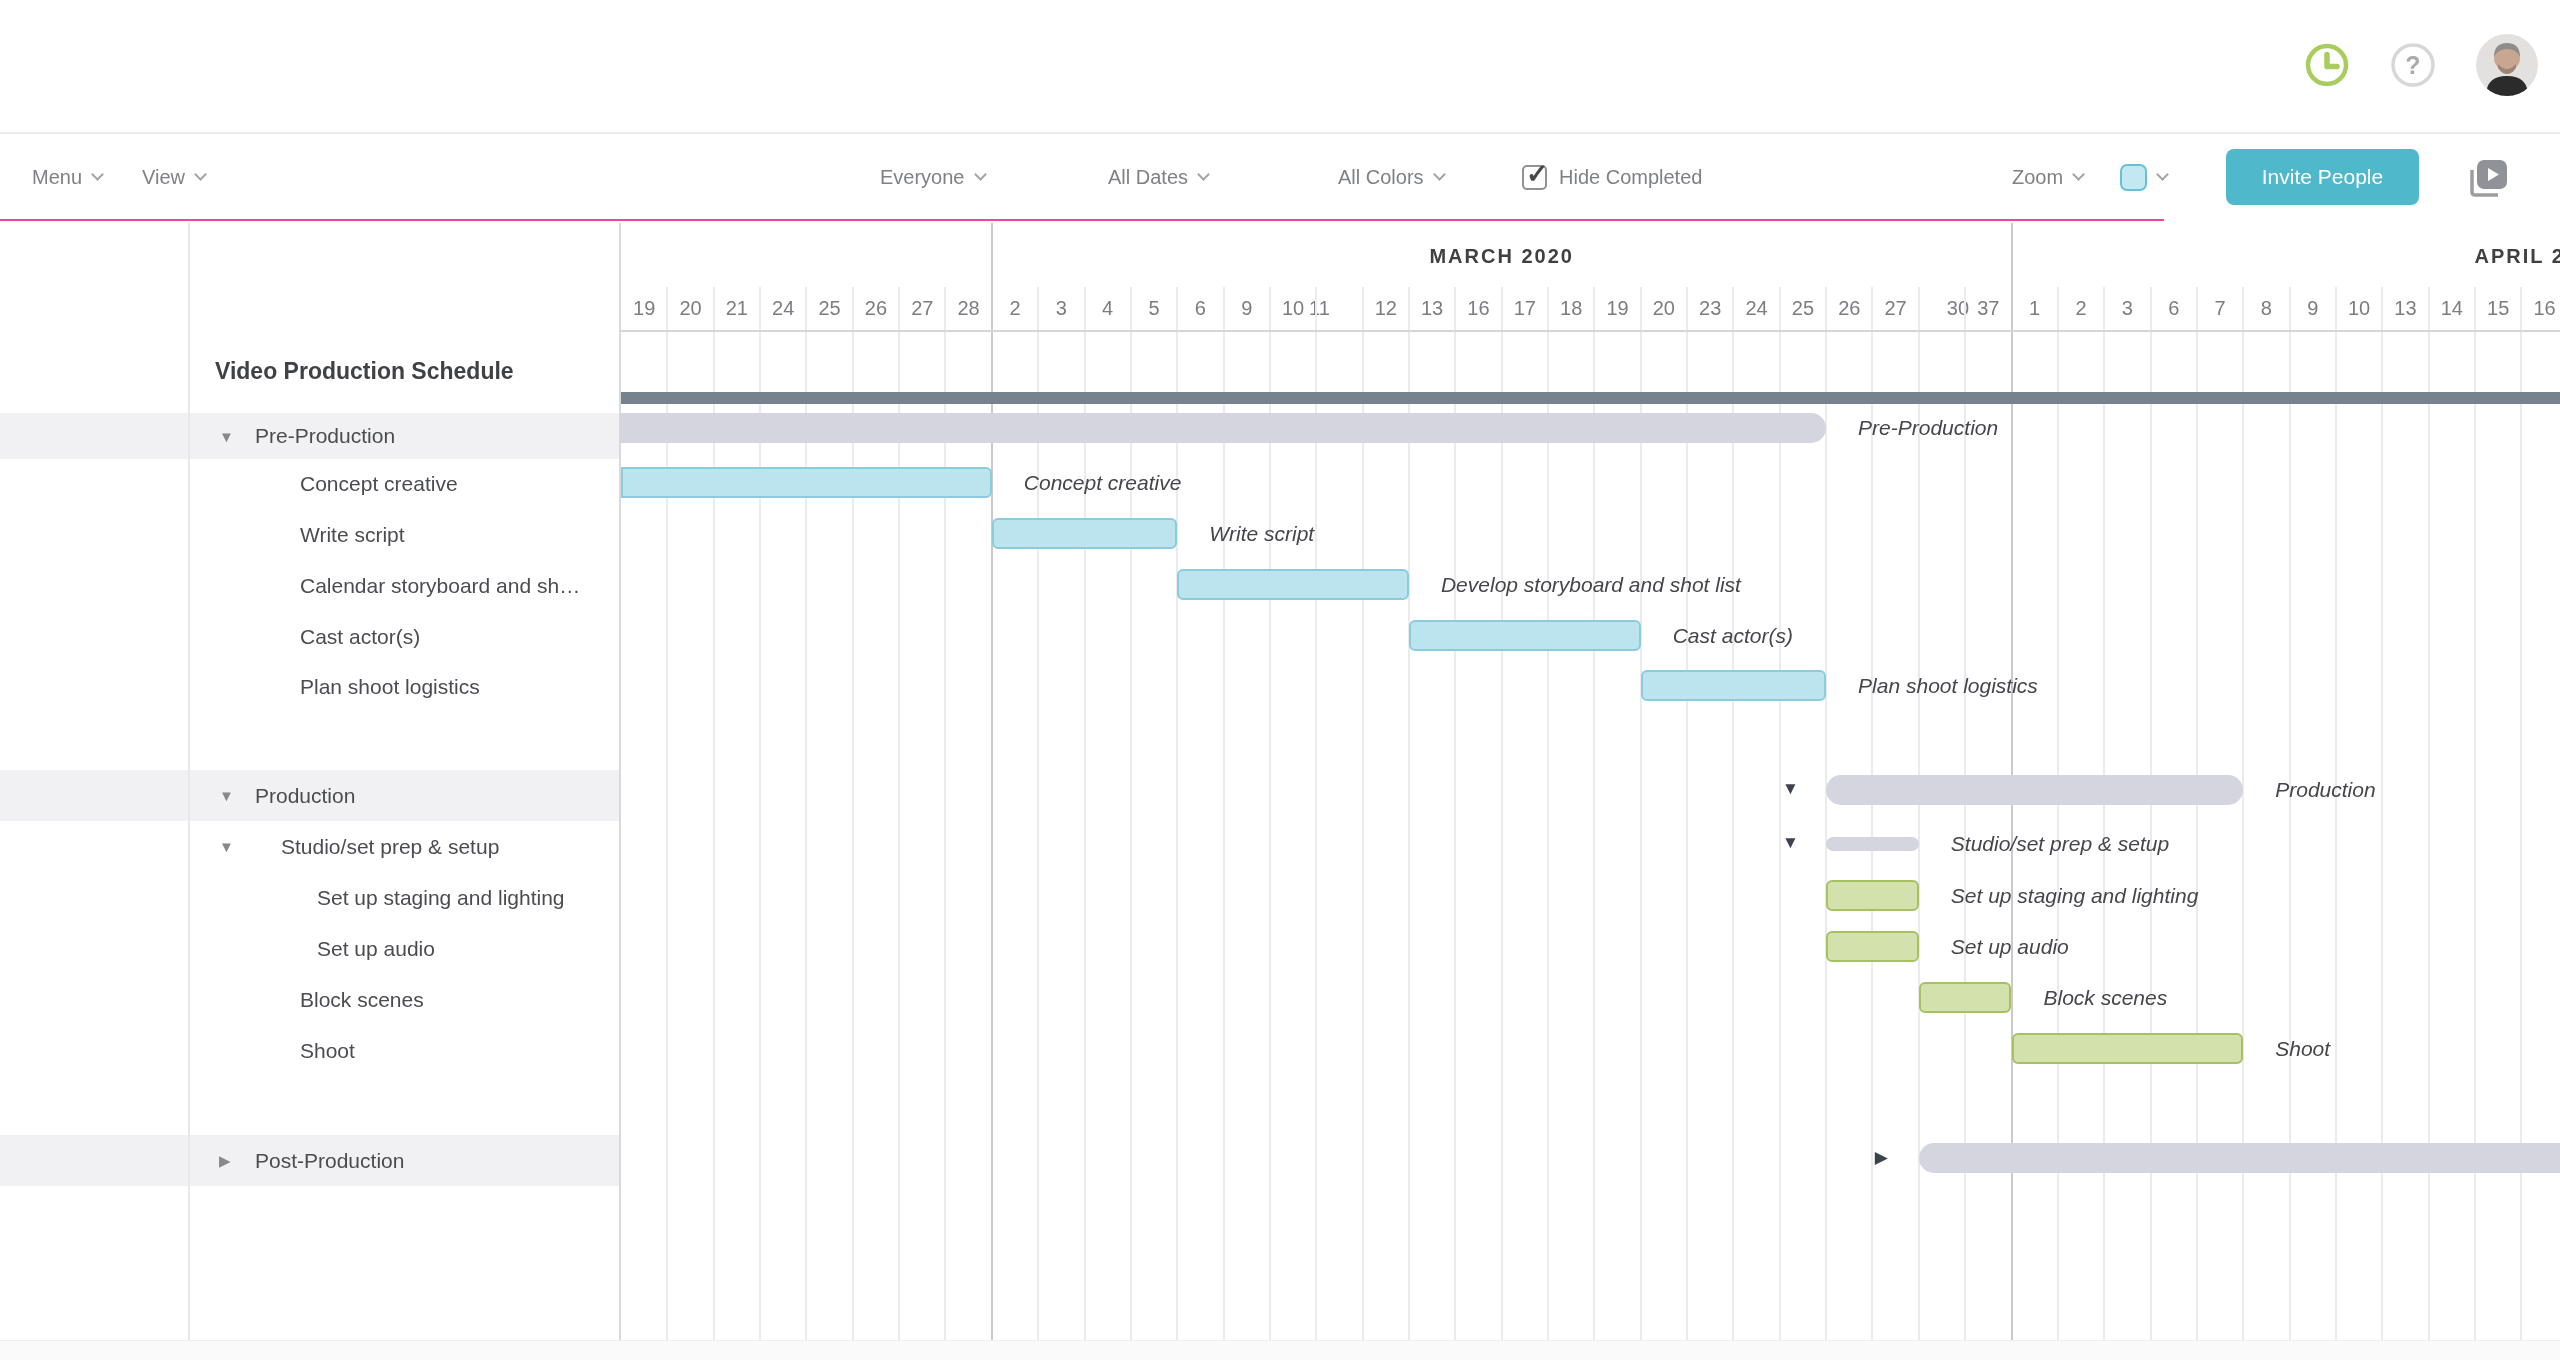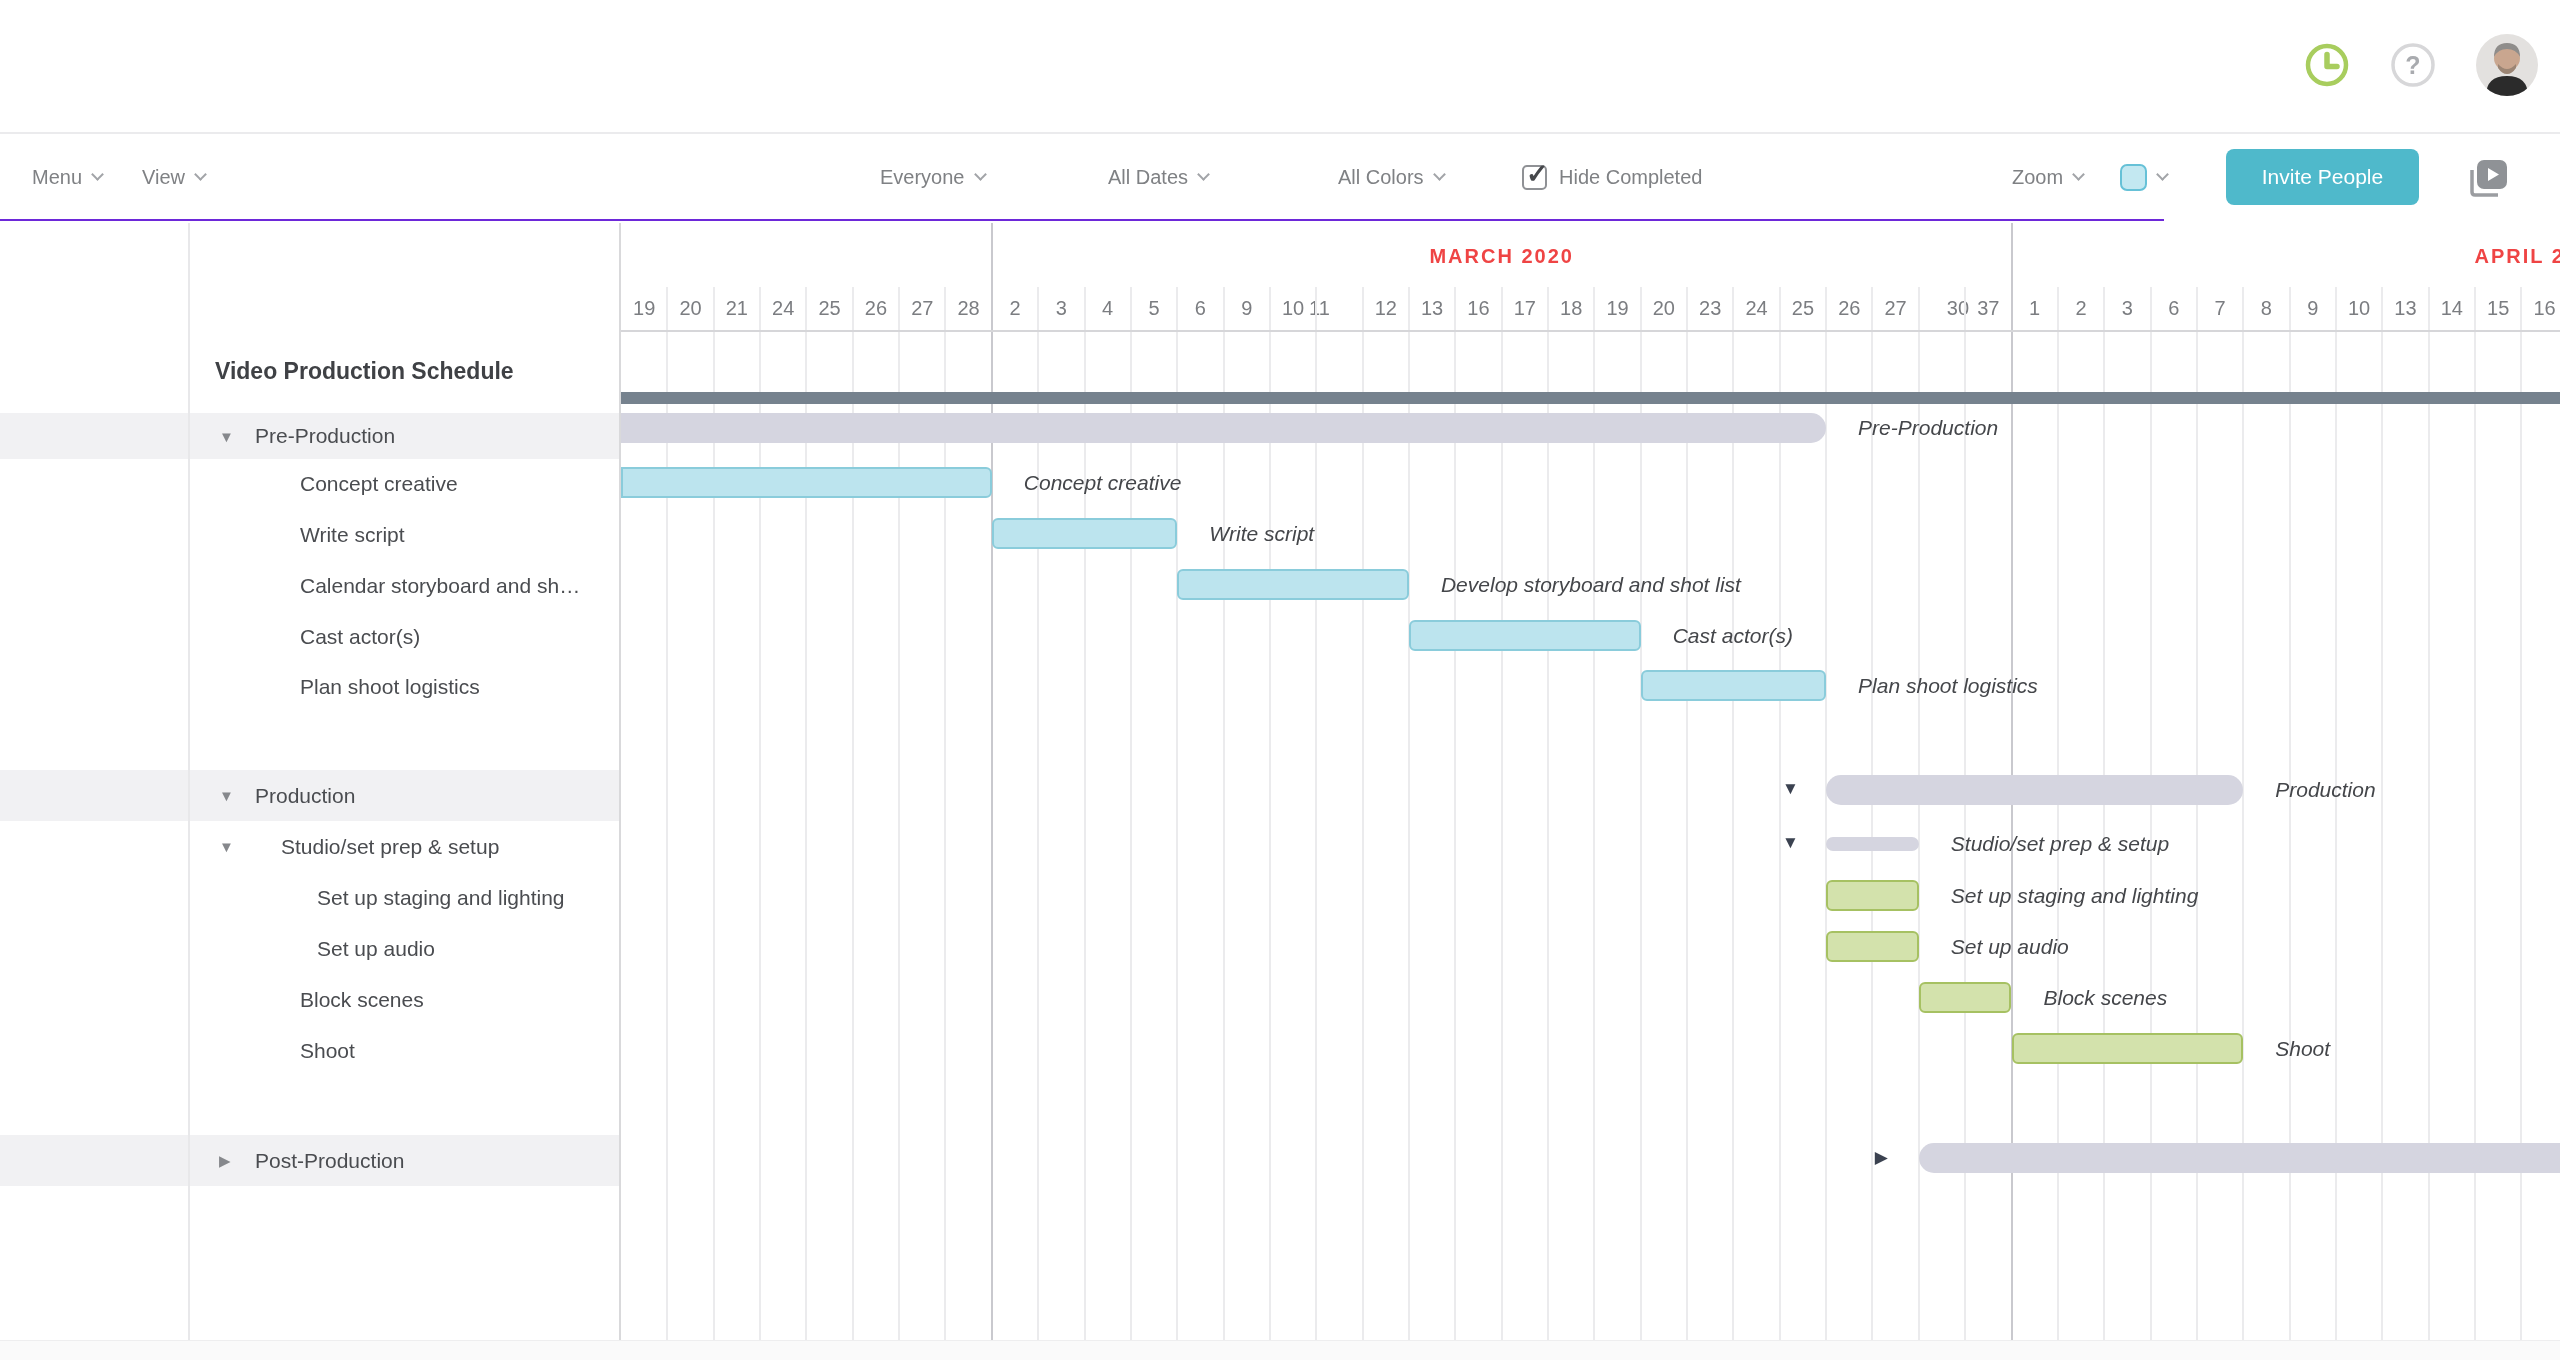--- a/index.html
+++ b/index.html
@@ -18,21 +18,21 @@
     bottom:9px; height:6px; border-radius:3px; background:var(--accent); }
   .chev { display:inline-block; width:9px; height:9px;
     border-right:2.5px solid #a2a4a8; border-bottom:2.5px solid #a2a4a8;
     transform:rotate(45deg); margin-left:11px; position:relative; top:-3px; }
   .nav-right { position:absolute; right:22px; top:0; height:134px;
     display:flex; align-items:center; gap:40px; }
   .icon-btn { cursor:pointer; display:block; }
 
   
   .toolbar { position:absolute; top:136px; left:0; width:2164px; height:85px;
-    border-bottom:2px solid #6d28d9; background:#fff; }
+    border-bottom:2px solid #ec4899; background:#fff; }
   .tb-item { position:absolute; top:0; height:83px; display:flex;
     align-items:center; font-size:20px; color:#7f8184; cursor:pointer;
     white-space:nowrap; }
   .checkbox { width:25px; height:25px; border:2.5px solid #8f9195;
     border-radius:5px; background:#fff; position:relative; margin-right:12px;
     cursor:pointer; }
   .checkbox .tick { position:absolute; left:2px; top:-9px; font-size:27px;
     font-weight:bold; color:#45474b; }
   .swatch { width:27px; height:27px; border-radius:7px;
     background:var(--swatch-fill); border:2.5px solid var(--swatch-border); }
@@ -52,21 +52,21 @@
   .panel-caret { position:absolute; font-size:15px; color:#86888c;
     cursor:pointer; display:flex; align-items:center; }
 
   .chart { position:absolute; left:621px; top:0; width:1939px; height:1117px;
     overflow:hidden; }
   .gridline { position:absolute; width:2px; background:#ebebed; }
   .gridline.month { background:#c9c9ce; }
   .day-cell { position:absolute; top:64px; height:42px; line-height:42px;
     text-align:center; font-size:20px; color:#7b7d81; }
   .month-label { position:absolute; top:22px; font-size:20px; font-weight:bold;
-    letter-spacing:2px; color:#ef4444; white-space:nowrap; }
+    letter-spacing:2px; color:#404040; white-space:nowrap; }
   .header-hline { position:absolute; top:107px; left:0; width:1939px;
     height:2px; background:#d6d6d9; }
   .bar { position:absolute; cursor:pointer; }
   .bar-label { position:absolute; font-style:italic; font-size:21px;
     color:#44464a; white-space:nowrap; display:flex; align-items:center; }
   .chart-caret { position:absolute; font-size:17px; color:#3b4250;
     cursor:pointer; }
   .bottom-strip { position:absolute; left:0; top:1117px; width:2560px;
     height:20px; background:#fafafa; border-top:1px solid #eeeeef; }
 </style>

